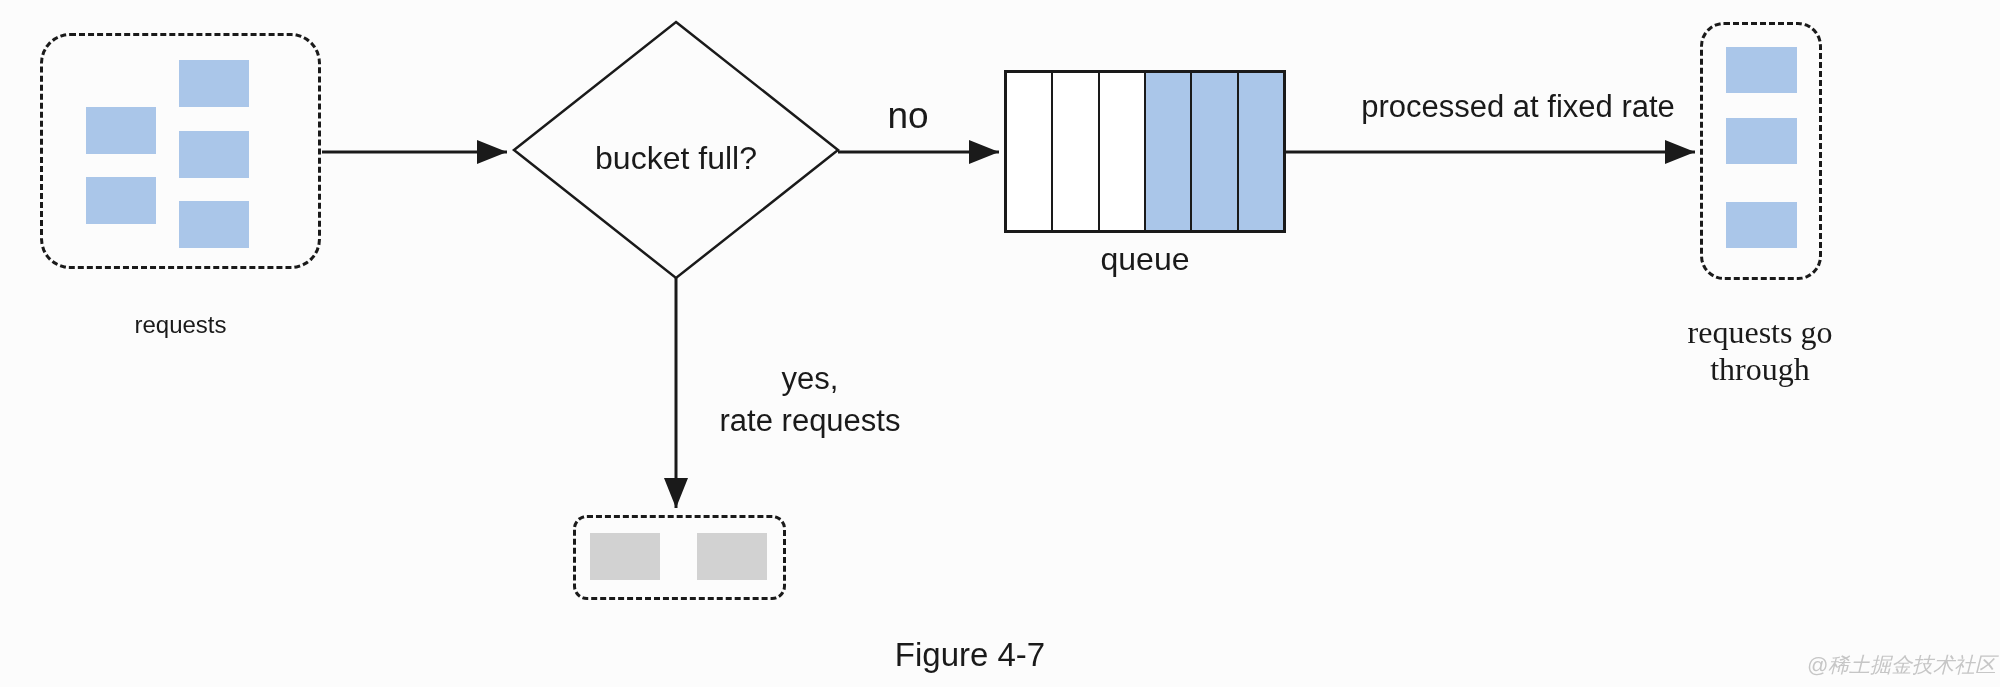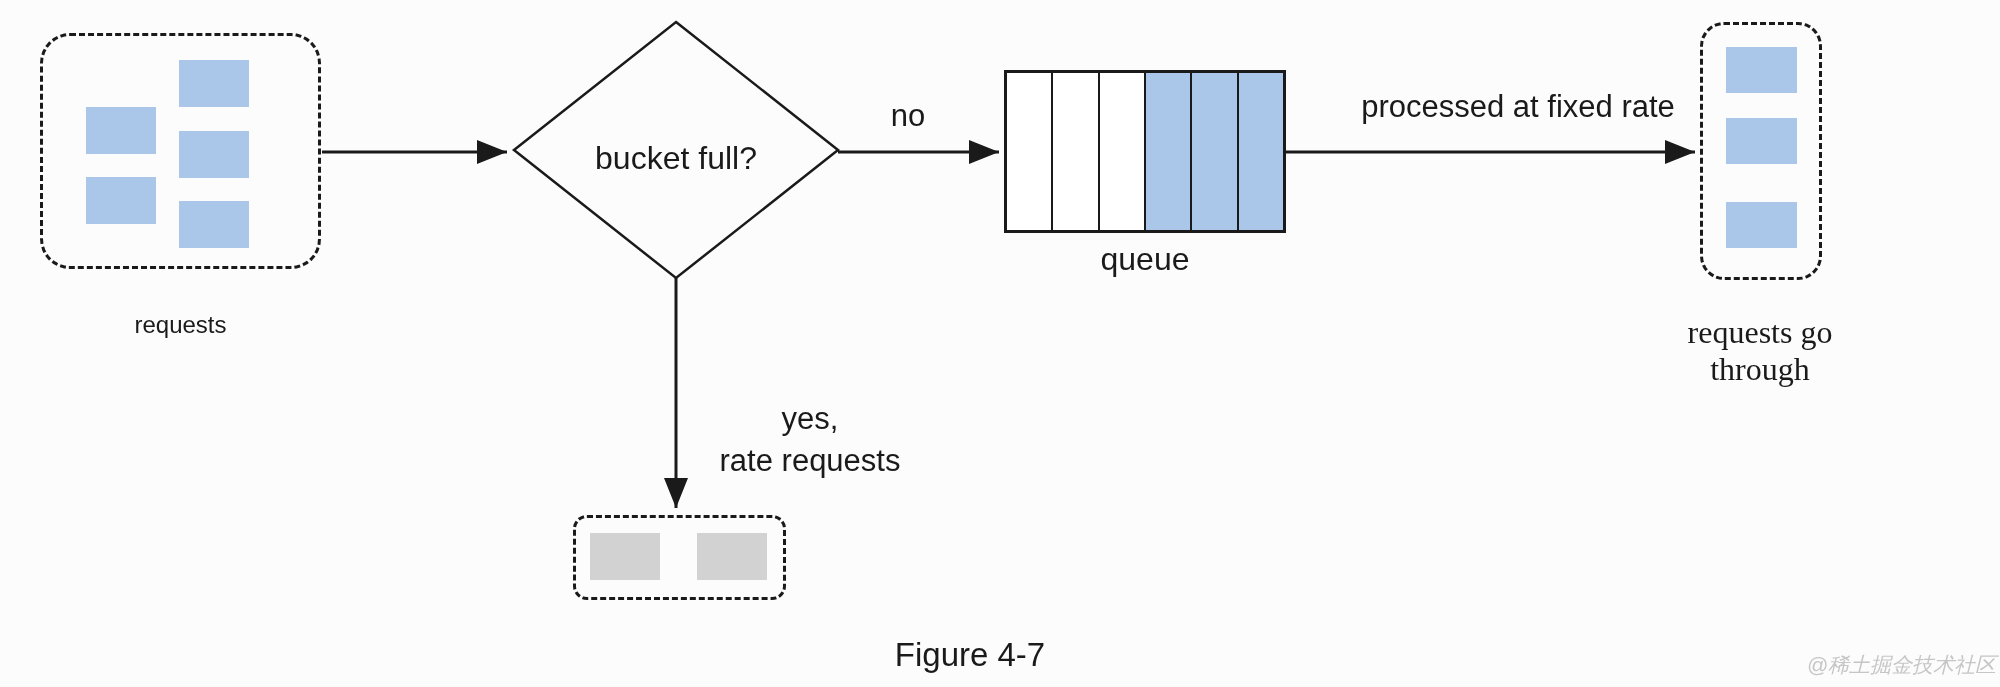--- a/index.html
+++ b/index.html
@@ -61,25 +61,25 @@
   #box-dropped .blk:nth-child(1){ left:14px; top:15px; }
   #box-dropped .blk:nth-child(2){ left:121px; top:15px; }
 
   .lbl {
     position:absolute; text-align:center; white-space:nowrap;
     color: var(--line); font-size:32px; line-height:37px;
   }
   .lbl span { display:block; }
   #lbl-requests-in { left:40px;  top:306px;  width:281px; font-size:24px; }
   #lbl-decision    { left:546px; top:140px;  width:260px; }
-  #lbl-no          { left:858px; top:97px;   width:100px; font-size:31px; }
+  #lbl-no          { left:858px; top:97px;   width:100px; font-size:37px; }
   #lbl-processed   { left:1286px; top:88px;  width:414px; font-size:31px;padding-left:25px; }
   #lbl-queue       { left:1004px; top:241px; width:282px; }
   #lbl-requests-out{ left:1650px; top:314px; width:220px;font-family:Liberation Serif, serif; }
-  #lbl-yes         { left:680px; top:358px;  width:260px; font-size:31px; line-height:42px;margin-top:40px; }
+  #lbl-yes         { left:680px; top:358px;  width:260px; font-size:31px; line-height:42px; }
   #lbl-caption     { left:860px; top:636px;  width:220px; font-size:33px; }
   #watermark {
     position:absolute; right:4px; top:651px;
     font-size:21px; color: var(--watermark); text-align:right;font-style:italic;
   }
 </style>
 </head>
 <body>
 
 <div id="stage">

